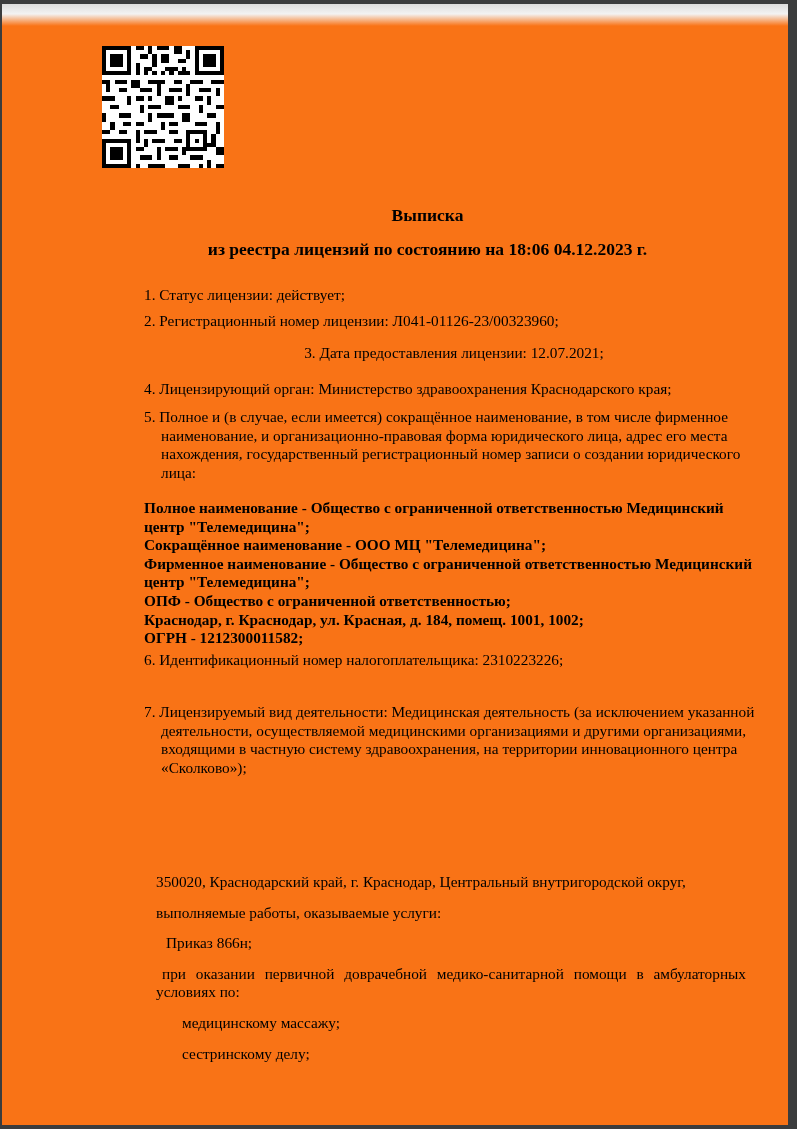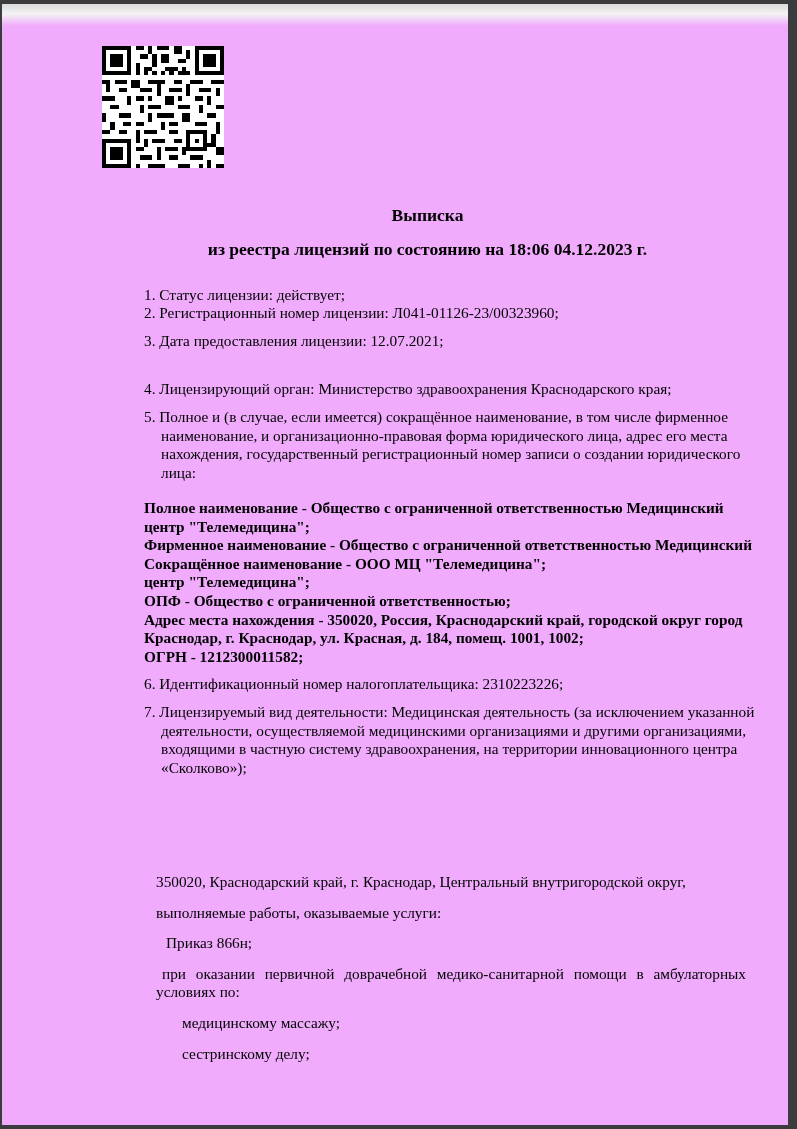--- a/index.html
+++ b/index.html
@@ -9,21 +9,21 @@
       height: 1129px;
       overflow: hidden;
       background: #3b3c3d;
     }
     .page {
       position: absolute;
       left: 2px;
       top: 4px;
       width: 786px;
       height: 1121px;
-      background: #f0abfc;
+      background: #f97316;
       overflow: hidden;
     }
     .page::before {
       content: "";
       position: absolute;
       left: 0; top: 0; right: 0;
       height: 22px;
       background: linear-gradient(to bottom, #dcdcdc 0%, #f3f3f3 45%, rgba(255,255,255,0) 100%);
       pointer-events: none;
     }
@@ -196,50 +196,49 @@
     </svg>
   </div>
 
   <h1 class="title title-1">Выписка</h1>
   <h2 class="title title-2">из реестра лицензий по состоянию на 18:06 04.12.2023 г.</h2>
 
   <p class="item" style="top:282px;">
     <span>1.</span>
     <span>Статус лицензии: действует;</span>
   </p>
-  <p class="item" style="top:300px;">
+  <p class="item" style="top:308px;">
     <span>2.</span>
     <span>Регистрационный номер лицензии: Л041-01126-23/00323960;</span>
   </p>
-  <p class="item" style="top:328px;">
+  <p class="item" style="top:340px;text-align:center;">
     <span>3.</span>
     <span>Дата предоставления лицензии: 12.07.2021;</span>
   </p>
   <p class="item" style="top:376px;">
     <span>4.</span>
     <span>Лицензирующий орган: Министерство здравоохранения Краснодарского края;</span>
   </p>
   <p class="item multi" style="top:404px; width:610px;">
     <span>5.</span>
     <span>Полное и (в случае, если имеется) сокращённое наименование, в том числе фирменное наименование, и организационно-правовая форма юридического лица, адрес его места нахождения, государственный регистрационный номер записи о создании юридического лица:</span>
   </p>
 
   <div class="block" style="top:495px;">
     <p>Полное наименование - Общество с ограниченной ответственностью Медицинский</p>
     <p>центр "Телемедицина";</p>
+    <p>Сокращённое наименование - ООО МЦ "Телемедицина";</p>
     <p>Фирменное наименование - Общество с ограниченной ответственностью Медицинский</p>
-    <p>Сокращённое наименование - ООО МЦ "Телемедицина";</p>
     <p>центр "Телемедицина";</p>
     <p>ОПФ - Общество с ограниченной ответственностью;</p>
-    <p>Адрес места нахождения - 350020, Россия, Краснодарский край, городской округ город</p>
     <p>Краснодар, г. Краснодар, ул. Красная, д. 184, помещ. 1001, 1002;</p>
     <p>ОГРН - 1212300011582;</p>
   </div>
 
-  <p class="item" style="top:671px;">
+  <p class="item" style="top:647px;">
     <span>6.</span>
     <span>Идентификационный номер налогоплательщика: 2310223226;</span>
   </p>
   <p class="item multi" style="top:699px; width:600px;">
     <span>7.</span>
     <span>Лицензируемый вид деятельности: Медицинская деятельность (за исключением указанной деятельности, осуществляемой медицинскими организациями и другими организациями, входящими в частную систему здравоохранения, на территории инновационного центра «Сколково»);</span>
   </p>
 
   <div class="services" style="top:857px;">
     <p>350020, Краснодарский край, г. Краснодар, Центральный внутригородской округ,</p>

